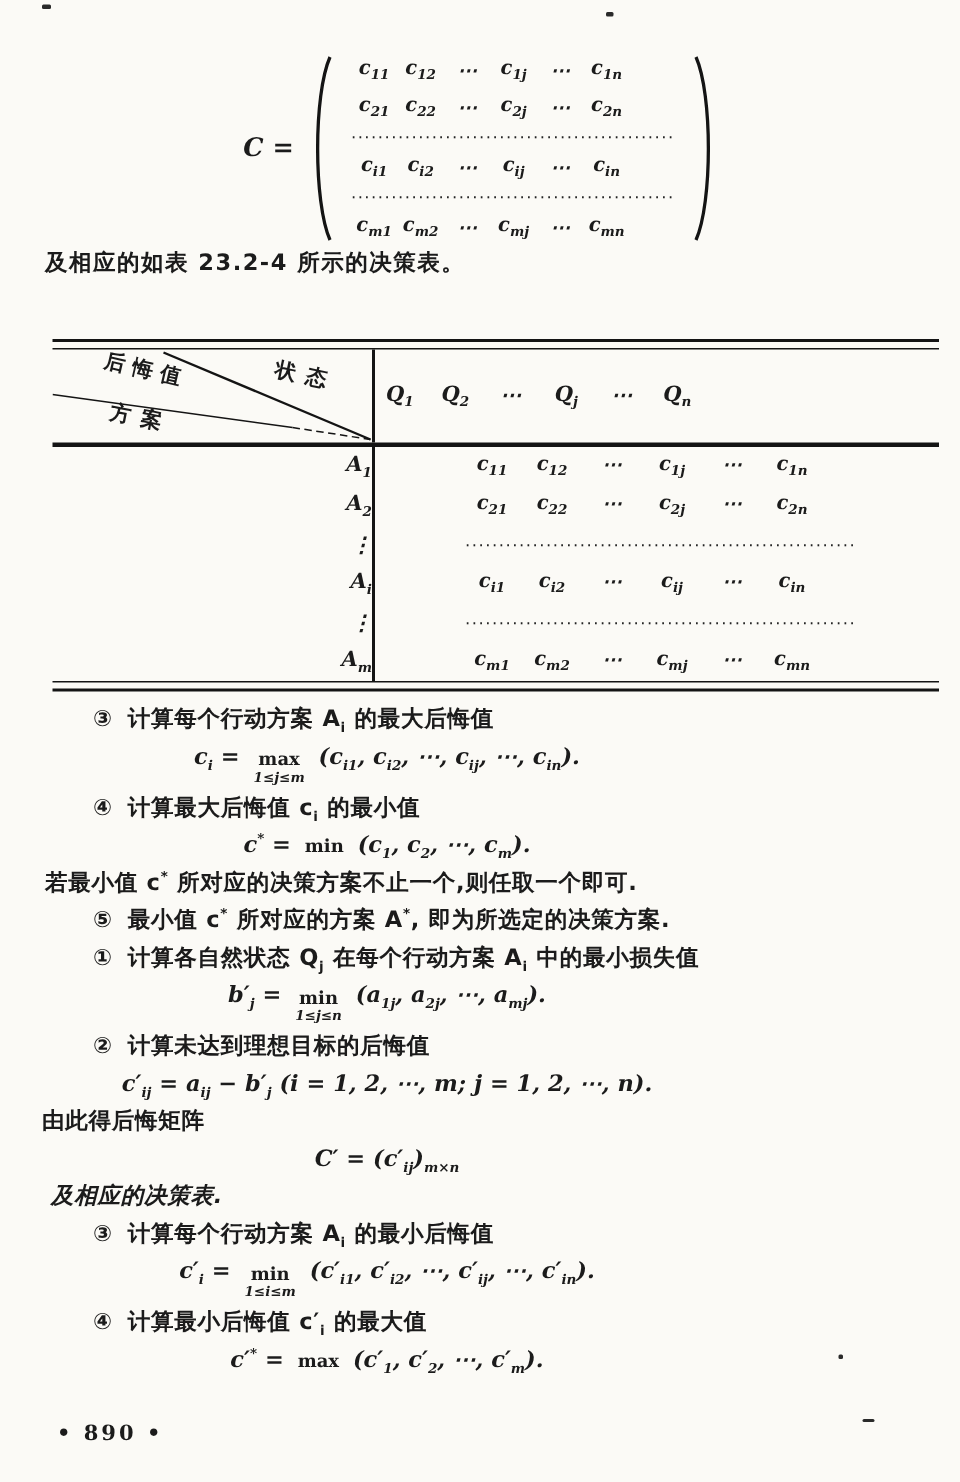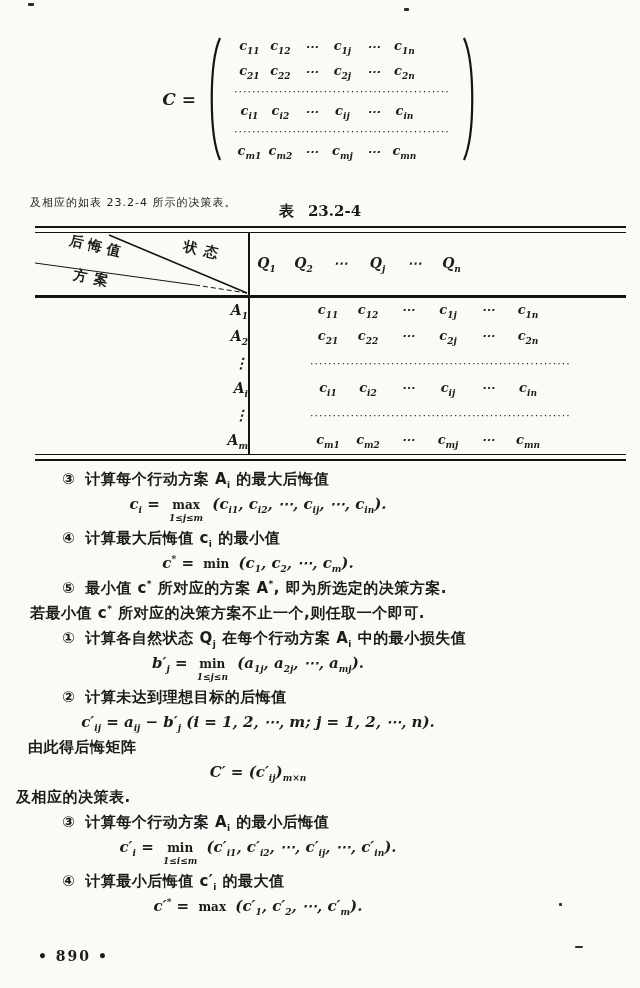--- a/index.html
+++ b/index.html
@@ -13,21 +13,21 @@
   .matrix-wrap{position:absolute;top:34px;left:0;width:640px;display:flex;justify-content:center;align-items:center;gap:6px;}
   .matrix-lhs{font-family:"DejaVu Serif",serif;font-style:italic;font-weight:700;font-size:17px;margin-right:4px;}
   .paren svg{display:block;}
   .matrix-grid{display:flex;flex-direction:column;justify-content:center;padding:0 6px;}
   .m-row{display:flex;height:25px;align-items:center;}
   .m-cell{width:31px;text-align:center;font-family:"DejaVu Serif",serif;font-style:italic;font-weight:600;font-size:13px;}
   .m-dots{height:15px;align-items:center;overflow:hidden;}
   .dotline{font-size:11px;letter-spacing:1px;color:#222;white-space:nowrap;font-style:normal;}
 
   
-  .intro{position:absolute;top:166px;left:30px;font-size:11px;font-weight:400;letter-spacing:1px;margin-top:29px;}
+  .intro{position:absolute;top:166px;left:30px;font-size:15px;font-weight:700;letter-spacing:1px;}
 
   
   .caption{position:absolute;top:202px;left:0;width:640px;text-align:center;font-size:15px;font-weight:700;}
   .caption .num{font-family:"DejaVu Serif",serif;margin-left:14px;}
 
   
   .dtable{position:absolute;top:226px;left:35px;width:591px;}
   .rule-top{height:4px;border-top:2px solid #141414;border-bottom:1px solid #141414;}
   .rule-sep{height:0;border-top:3px solid #141414;}
   .rule-bot{height:4px;border-top:1px solid #141414;border-bottom:2px solid #141414;}
@@ -122,23 +122,20 @@
     </span>
     <span class="paren">
       <svg width="16" height="128" viewBox="0 0 16 128">
           <path d="M2,3 C13,28 13,100 2,125" fill="none" stroke="#141414" stroke-width="2.2"></path>
         </svg>
     </span>
   </div>
 
   <div class="intro">及相应的如表 23.2-4 所示的决策表。</div>
 
-  <div class="caption">
-    <span>表</span><span class="num">23.2-4</span>
-  </div>
 
   <div class="dtable">
     <div class="rule-top"></div>
     <div class="thead">
       <div class="corner">
         <svg width="213" height="62">
           <line x1="74" y1="2" x2="212" y2="60" stroke="#141414" stroke-width="1.6"></line>
           <line x1="0" y1="30" x2="160" y2="52" stroke="#141414" stroke-width="1"></line>
           <line x1="160" y1="52" x2="212" y2="60" stroke="#141414" stroke-width="1" stroke-dasharray="5 3"></line>
         </svg>
@@ -228,25 +225,25 @@
 
     <div class="step-line">
       <span class="n">④</span><span class="t">计算最大后悔值 c<sub>i</sub> 的最小值</span>
     </div>
     <div class="f-line">
       <span>c<sup>*</sup> =</span>
       <span class="limop" style="vertical-align:baseline;"><span class="op">min</span></span>
       <span>(c<sub>1</sub>, c<sub>2</sub>, ⋯, c<sub>m</sub>).</span>
     </div>
 
-    <div class="step-line">
-      <span class="n">⑤</span><span class="t">最小值 c<sup>*</sup> 所对应的方案 A<sup>*</sup>, 即为所选定的决策方案.</span>
-    </div>
     <div class="step-line flush">
       <span class="t">若最小值 c<sup>*</sup> 所对应的决策方案不止一个,则任取一个即可.</span>
+    </div>
+    <div class="step-line">
+      <span class="n">⑤</span><span class="t">最小值 c<sup>*</sup> 所对应的方案 A<sup>*</sup>, 即为所选定的决策方案.</span>
     </div>
 
     <div class="step-line">
       <span class="n">①</span><span class="t">计算各自然状态 Q<sub>j</sub> 在每个行动方案 A<sub>i</sub> 中的最小损失值</span>
     </div>
     <div class="f-line f-tall">
       <span>b′<sub>j</sub> =</span>
       <span class="limop"><span class="op">min</span><span class="ls">1≤j≤n</span></span>
       <span>(a<sub>1j</sub>, a<sub>2j</sub>, ⋯, a<sub>mj</sub>).</span>
     </div>
@@ -257,21 +254,21 @@
     <div class="f-line">
       <span>c′<sub>ij</sub> = a<sub>ij</sub> − b′<sub>j</sub> (i = 1, 2, ⋯, m; j = 1, 2, ⋯, n).</span>
     </div>
 
     <div class="step-line flush" style="margin-left:28px;">
       <span class="t">由此得后悔矩阵</span>
     </div>
     <div class="f-line">
       <span>C′ = (c′<sub>ij</sub>)<sub>m×n</sub></span>
     </div>
-    <div class="step-line flush" style="margin-left:16px;">
+    <div class="step-line flush" style="margin-left:34px;font-style:italic;">
       <span class="t">及相应的决策表.</span>
     </div>
 
     <div class="step-line">
       <span class="n">③</span><span class="t">计算每个行动方案 A<sub>i</sub> 的最小后悔值</span>
     </div>
     <div class="f-line f-tall">
       <span>c′<sub>i</sub> =</span>
       <span class="limop"><span class="op">min</span><span class="ls">1≤i≤m</span></span>
       <span>(c′<sub>i1</sub>, c′<sub>i2</sub>, ⋯, c′<sub>ij</sub>, ⋯, c′<sub>in</sub>).</span>

